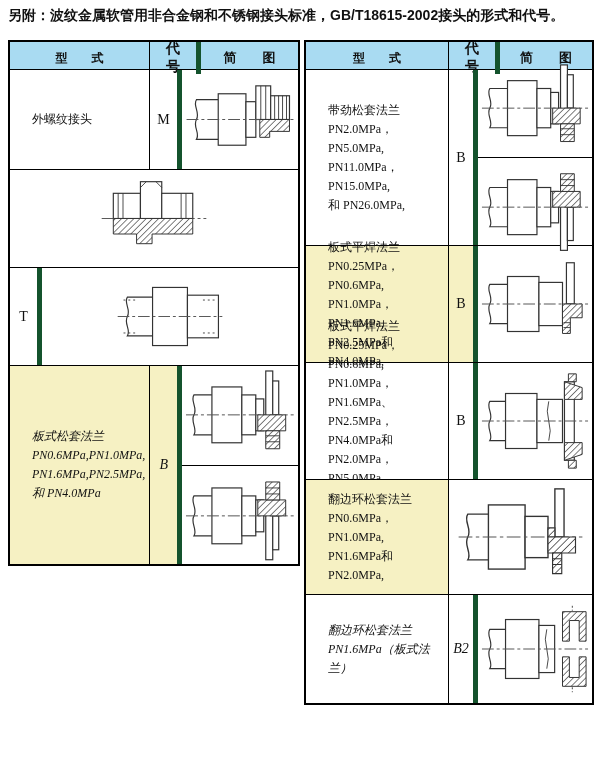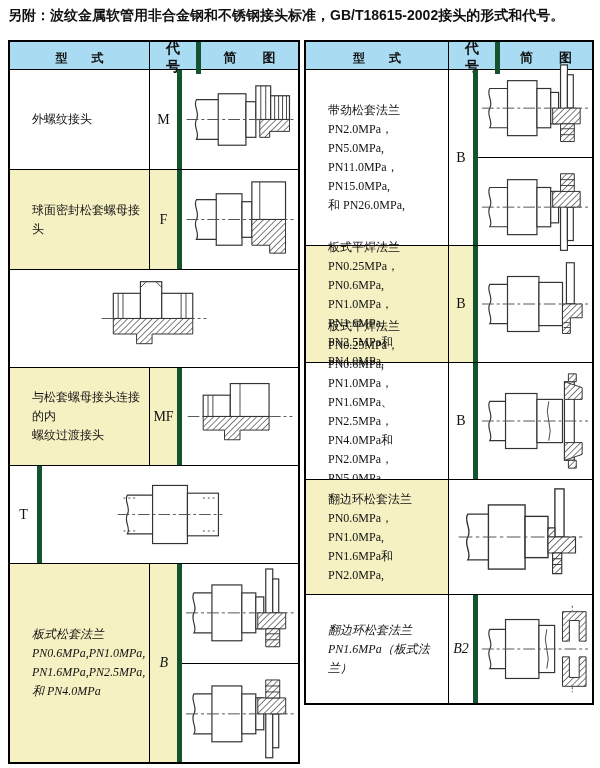--- a/index.html
+++ b/index.html
@@ -98,74 +98,39 @@
           <line x1="91" y1="24" x2="91" y2="48" stroke="#333" stroke-width="0.9"></line>
           <line x1="95" y1="24" x2="95" y2="48" stroke="#333" stroke-width="0.9"></line>
           <line x1="99" y1="24" x2="99" y2="48" stroke="#333" stroke-width="0.9"></line>
           <line x1="103" y1="24" x2="103" y2="48" stroke="#333" stroke-width="0.9"></line>
           <line x1="2" y1="48" x2="110" y2="48" stroke="#555" stroke-width="1" stroke-dasharray="12 3 3 3"></line>
           <path d="M76,48 H106 V60 H86 V66 H76 Z" fill="url(#hx)" stroke="#333" stroke-width="1"></path>
         </svg>
       </div>
   </div>
 
-  <div class="row hl" style="height:100px">
-    <div class="cell type"><span>球面密封松套螺母接头</span></div>
-    <div class="cell code">
-        <span>F</span>
-      </div>
-    <div class="cell diag">
-        <svg viewBox="0 0 112 96" width="100%" height="100%">
-          <path d="M32 28 H12 C8 34 16 41 12 48 C8 55 16 62 12 68 H32" fill="#fff" stroke="#333" stroke-width="1.2"></path>
-          <rect x="32" y="22" width="26" height="52" fill="#fff" stroke="#333" stroke-width="1.2"></rect>
-          <rect x="58" y="30" width="10" height="36" fill="#fff" stroke="#333" stroke-width="1.2"></rect>
-          <rect x="68" y="10" width="34" height="38" fill="#fff" stroke="#333" stroke-width="1.2"></rect>
-          <line x1="76" y1="10" x2="76" y2="48" stroke="#333" stroke-width="0.9"></line>
-          <line x1="2" y1="48" x2="110" y2="48" stroke="#555" stroke-width="1" stroke-dasharray="12 3 3 3"></line>
-          <path d="M68,48 H102 V82 H86 V74 H68 Z" fill="url(#hx)" stroke="#333" stroke-width="1"></path>
-        </svg>
-      </div>
-  </div>
 
   <div class="row" style="height:98px">
     <div class="cell diag">
         <svg viewBox="0 0 112 96" width="100%" height="100%">
           <rect x="14" y="22" width="28" height="26" fill="#fff" stroke="#333" stroke-width="1.2"></rect>
           <line x1="19" y1="22" x2="19" y2="48" stroke="#333" stroke-width="0.9"></line>
           <line x1="24" y1="22" x2="24" y2="48" stroke="#333" stroke-width="0.9"></line>
           <rect x="42" y="10" width="22" height="38" fill="#fff" stroke="#333" stroke-width="1.2"></rect>
           <line x1="42" y1="16" x2="48" y2="10" stroke="#333" stroke-width="0.9"></line>
           <line x1="64" y1="16" x2="58" y2="10" stroke="#333" stroke-width="0.9"></line>
           <rect x="64" y="22" width="32" height="26" fill="#fff" stroke="#333" stroke-width="1.2"></rect>
           <line x1="84" y1="22" x2="84" y2="48" stroke="#333" stroke-width="0.9"></line>
           <line x1="89" y1="22" x2="89" y2="48" stroke="#333" stroke-width="0.9"></line>
           <line x1="2" y1="48" x2="110" y2="48" stroke="#555" stroke-width="1" stroke-dasharray="12 3 3 3"></line>
           <path d="M14,48 H96 V64 H54 V74 H38 V64 H14 Z" fill="url(#hx)" stroke="#333" stroke-width="1"></path>
         </svg>
       </div>
   </div>
 
-  <div class="row hl" style="height:98px">
-    <div class="cell type"><span>与松套螺母接头连接的内
-螺纹过渡接头</span></div>
-    <div class="cell code">
-        <span>MF</span>
-      </div>
-    <div class="cell diag">
-        <svg viewBox="0 0 112 96" width="100%" height="100%">
-          <rect x="18" y="26" width="28" height="22" fill="#fff" stroke="#333" stroke-width="1.2"></rect>
-          <line x1="23" y1="26" x2="23" y2="48" stroke="#333" stroke-width="0.9"></line>
-          <line x1="28" y1="26" x2="28" y2="48" stroke="#333" stroke-width="0.9"></line>
-          <rect x="46" y="14" width="40" height="34" fill="#fff" stroke="#333" stroke-width="1.2"></rect>
-          <line x1="56" y1="14" x2="56" y2="48" stroke="#333" stroke-width="0.9"></line>
-          <line x1="2" y1="48" x2="110" y2="48" stroke="#555" stroke-width="1" stroke-dasharray="12 3 3 3"></line>
-          <path d="M18,48 H86 V62 H56 V72 H40 V62 H18 Z" fill="url(#hx)" stroke="#333" stroke-width="1"></path>
-        </svg>
-      </div>
-  </div>
 
   <div class="row" style="height:98px">
     <div class="cell code">
         <span>T</span>
       </div>
     <div class="cell diag">
         <svg viewBox="0 0 112 96" width="100%" height="100%">
           <path d="M38 28 H12 C8 34 16 41 12 48 C8 55 16 62 12 68 H38" fill="#fff" stroke="#333" stroke-width="1.2"></path>
           <rect x="38" y="18" width="36" height="60" fill="#fff" stroke="#333" stroke-width="1.2"></rect>
           <rect x="74" y="26" width="32" height="44" fill="#fff" stroke="#333" stroke-width="1.2"></rect>

